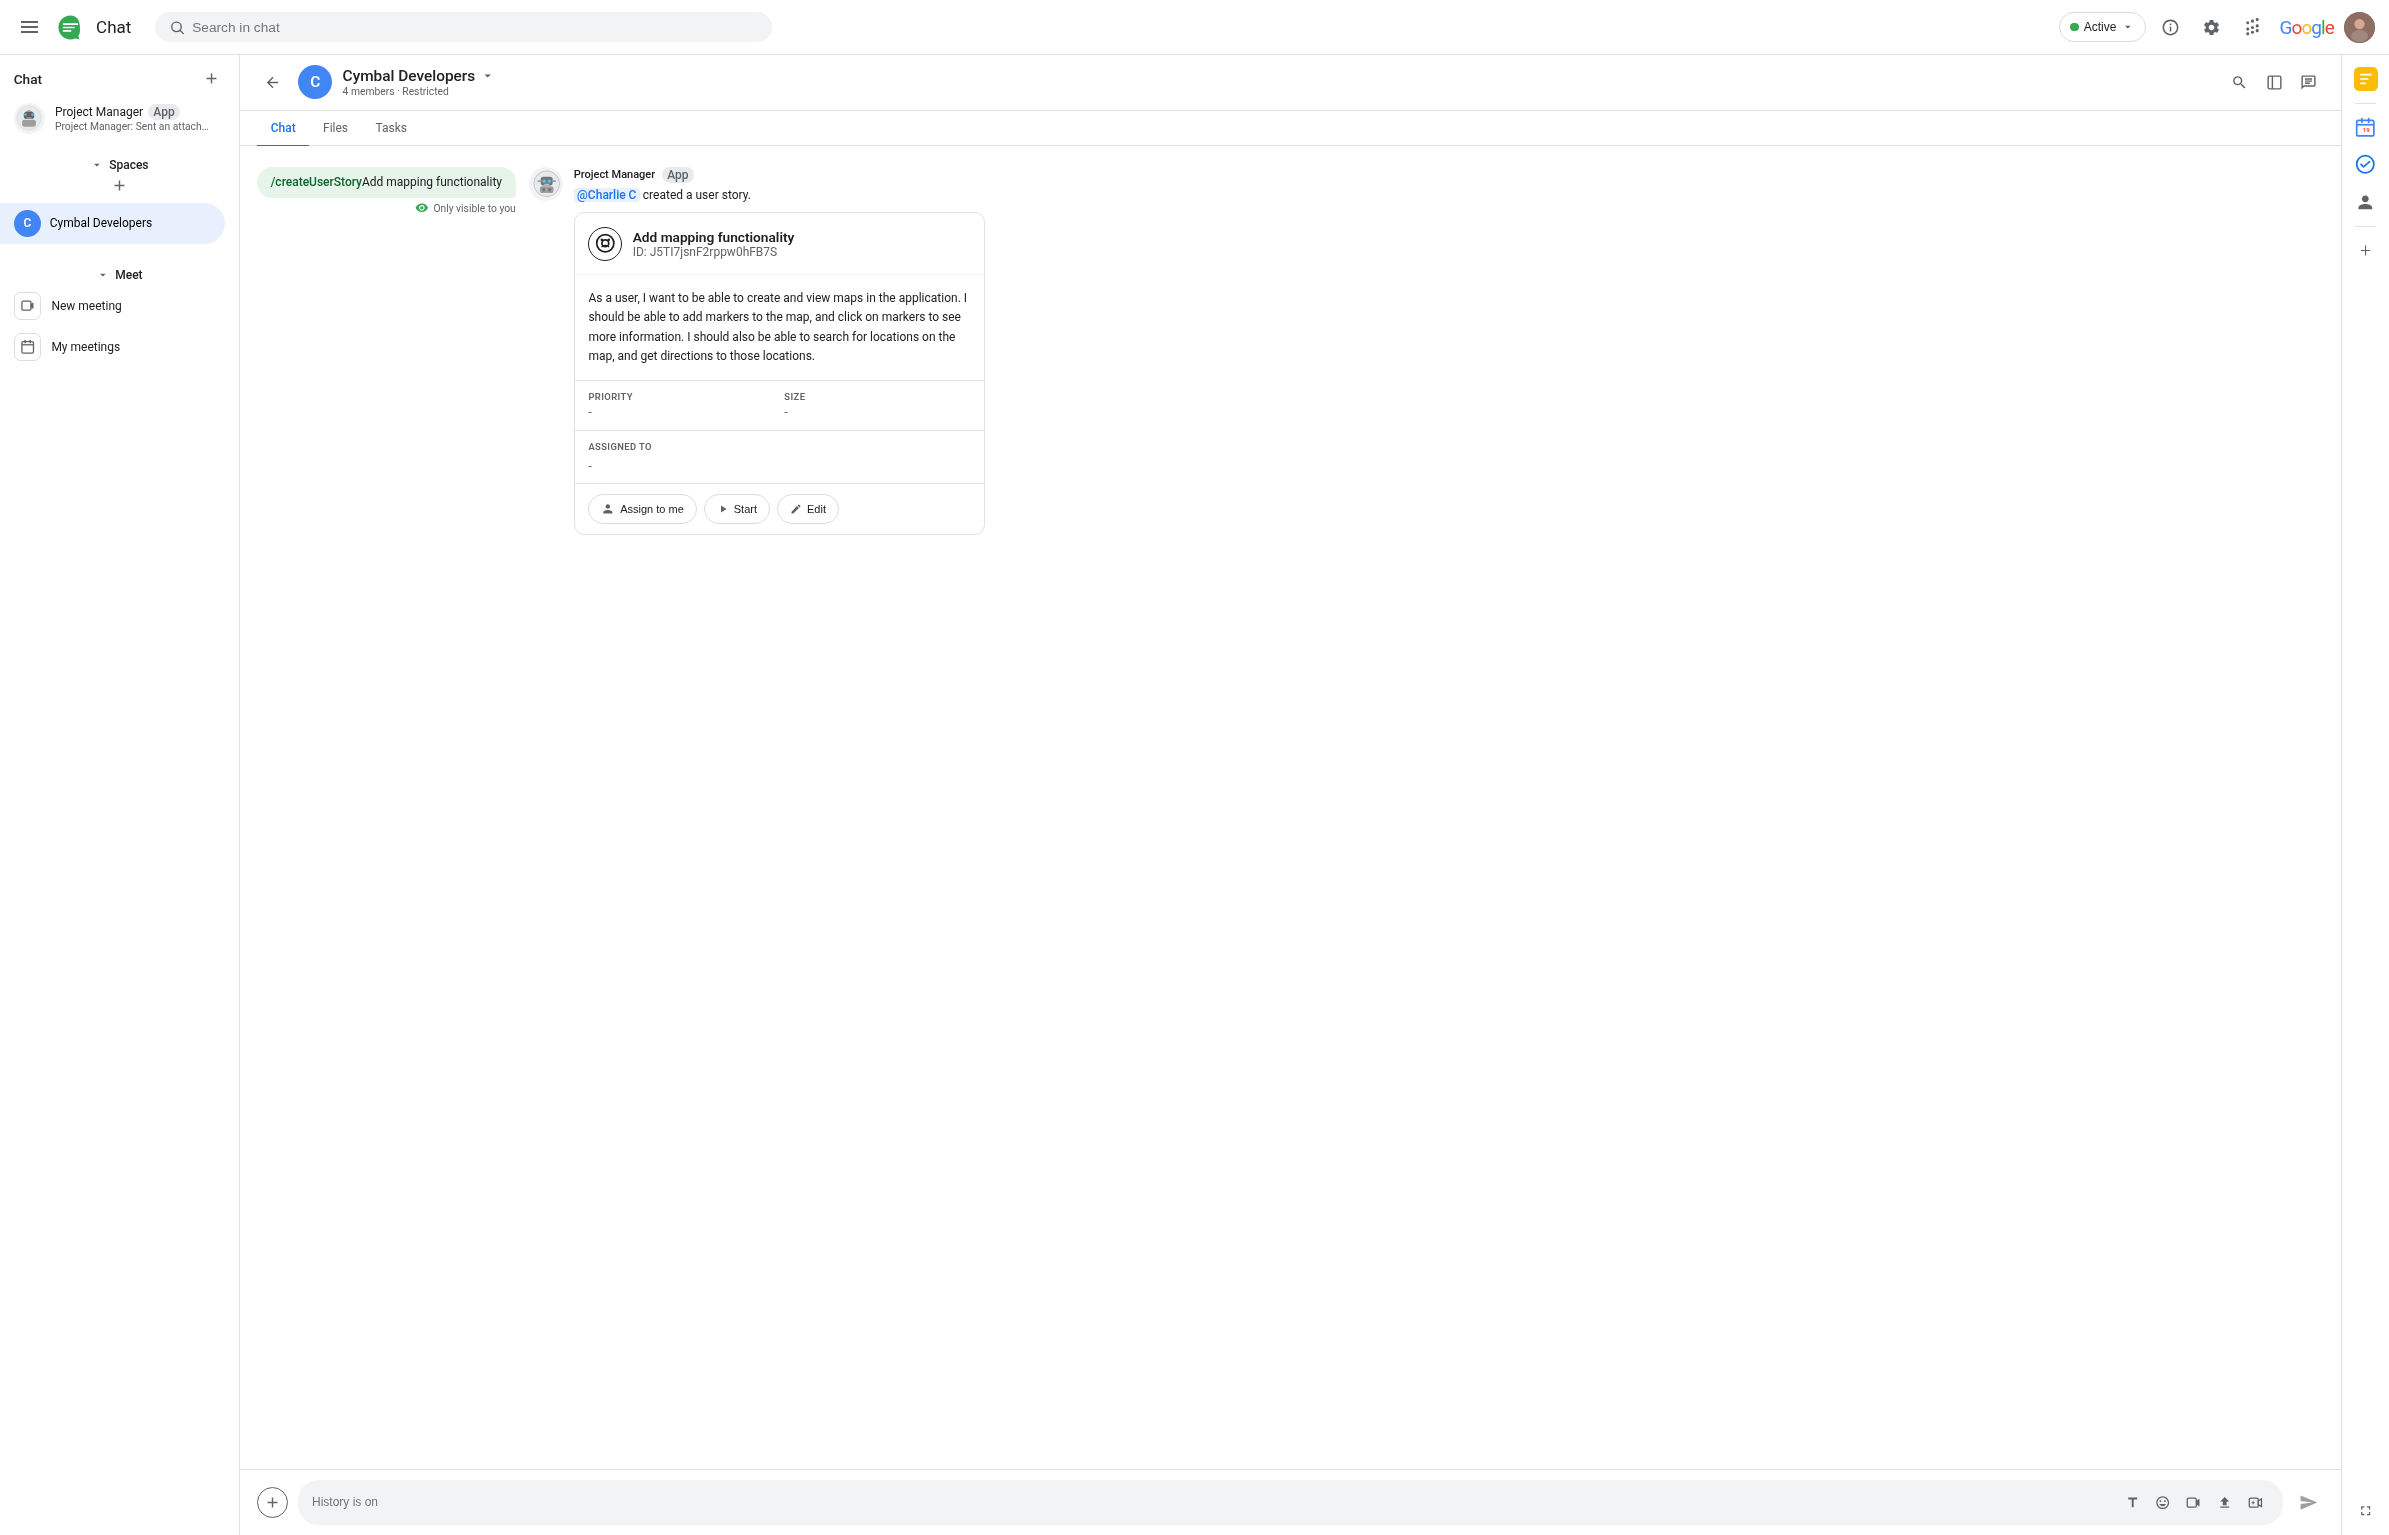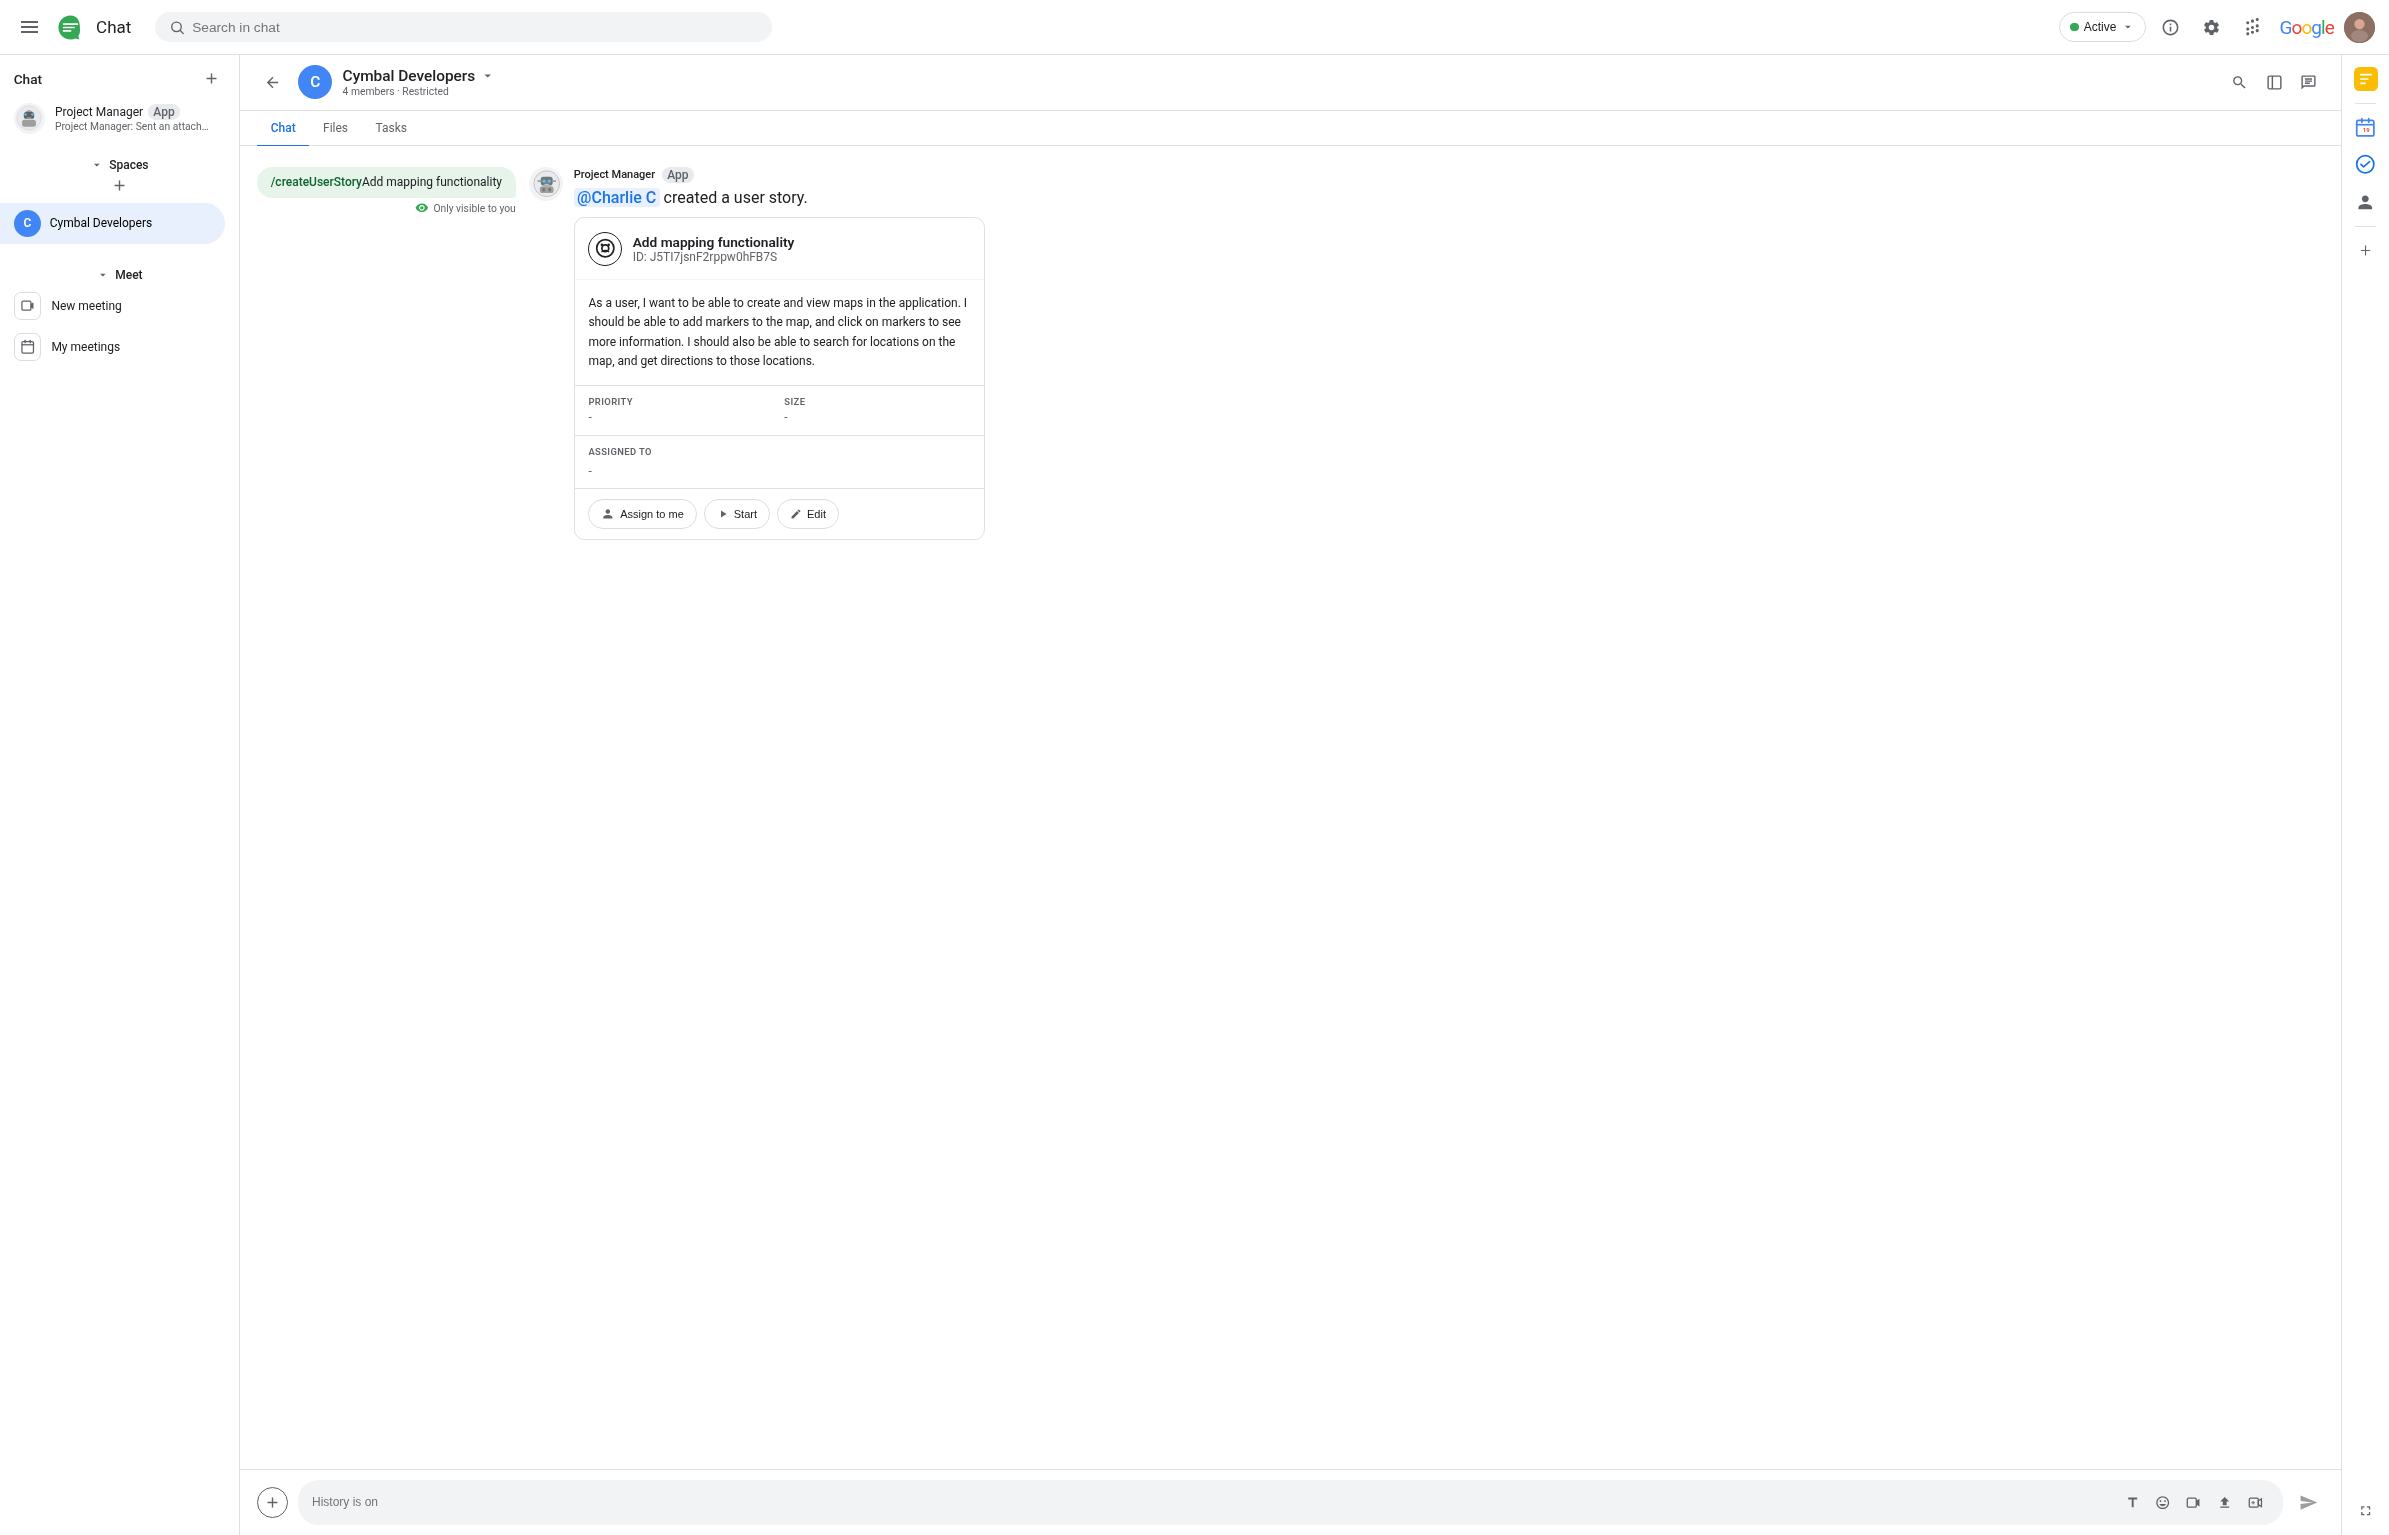--- a/index.html
+++ b/index.html
@@ -88,21 +88,21 @@
       background: #e6f4ea; padding: 8.6px 13.7px; border-radius: 15.4px 15.4px 3.4px 15.4px;
       font-size: 12px; color: #202124; max-width: 411px;
     }
     .user-message-bubble .command { color: #0d652d; font-weight: 500; }
     .only-visible { display: flex; align-items: center; gap: 5.1px; font-size: 10.3px; color: #5f6368; }
 
     .bot-message { display: flex; gap: 10.3px; align-items: flex-start; }
     .bot-avatar { width: 34px; height: 34px; border-radius: 50%; background: #f1f3f4; display: flex; align-items: center; justify-content: center; flex-shrink: 0; }
     .bot-content { flex: 1; }
     .bot-sender { font-size: 11px; color: #202124; font-weight: 500; display: flex; align-items: center; gap: 6.9px; margin-bottom: 5.1px; }
-    .bot-text { font-size: 16px; color: #202124; margin-bottom: 10.3px; }
+    .bot-text { font-size: 12px; color: #202124; margin-bottom: 10.3px; }
     .mention { background: #e8f0fe; color: #1a73e8; border-radius: 3.4px; padding: 0 3.4px; font-weight: 500; }
 
     
     .story-card { border: 0.9px solid #e0e0e0; border-radius: 10.3px; max-width: 411px; overflow: hidden; background: #fff; }
     .story-card-header { display: flex; align-items: center; gap: 10.3px; padding: 13.7px; border-bottom: 0.9px solid #f1f3f4; }
     .story-icon { width: 34px; height: 34px; border-radius: 50%; border: 1.7px solid #202124; display: flex; align-items: center; justify-content: center; }
     .story-title { font-size: 13.7px; font-weight: 600; color: #202124; }
     .story-id { font-size: 12px; color: #5f6368; }
     .story-description { padding: 13.7px; font-size: 12px; color: #202124; line-height: 1.6; border-bottom: 0.9px solid #e0e0e0; }
     .story-meta { display: grid; grid-template-columns: 1fr 1fr; padding: 10.3px 13.7px; gap: 10.3px; border-bottom: 0.9px solid #e0e0e0; }

